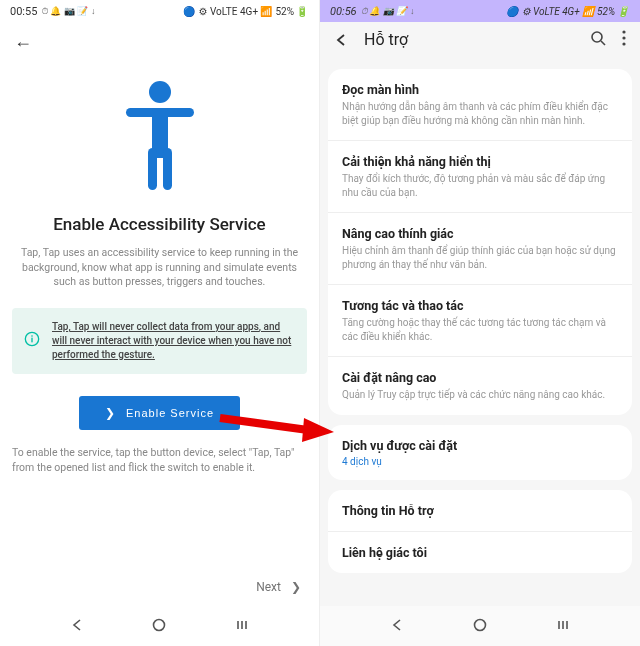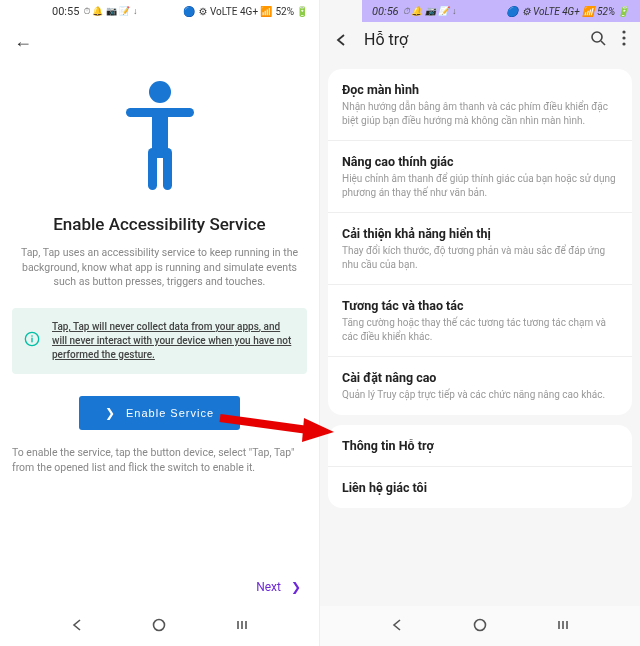--- a/index.html
+++ b/index.html
@@ -23,21 +23,20 @@
     
     .status-bar {
       height: 22px;
       display: flex;
       justify-content: space-between;
       align-items: center;
       padding: 0 10px;
       font-size: 11px;
       color: #333;
       background: #fff;
-      margin-left: 42px;
     }
     .phone-right .status-bar { background: #c4b5fd; font-style: italic; }
     .status-left { display: flex; align-items: center; gap: 4px; }
     .status-right { display: flex; align-items: center; gap: 2px; font-size: 10px; }
     .small-icon { font-size: 9px; color: #666; }
     
     .header-left {
       padding: 8px 14px;
       display: flex;
       align-items: center;
@@ -115,21 +114,21 @@
       padding: 0 12px 8px;
       line-height: 1.4;
     }
     
     .footer-nav {
       margin-top: auto;
       display: flex;
       justify-content: flex-end;
       align-items: center;
       padding: 12px 18px;
-      color: #6d28d9;
+      color: #737373;
       font-size: 12px;
     }
     .footer-next { display: flex; align-items: center; gap: 10px; }
     
     .nav-bar {
       height: 40px;
       display: flex;
       justify-content: space-around;
       align-items: center;
       padding: 0 36px;
@@ -297,34 +296,38 @@
         </svg>
     </span>
   </div>
 
   <div class="list-wrap">
     <div class="list-item">
       <div class="item-title">Đọc màn hình</div>
       <div class="item-desc">Nhận hướng dẫn bằng âm thanh và các phím điều khiển đặc biệt giúp bạn điều hướng mà không cần nhìn màn hình.</div>
     </div>
     <div class="list-item">
+      <div class="item-title">Cải thiện khả năng hiển thị</div>
+      <div class="item-desc">Thay đổi kích thước, độ tương phản và màu sắc để đáp ứng nhu cầu của bạn.</div>
+    </div>
+    <div class="list-item">
       <div class="item-title">Nâng cao thính giác</div>
       <div class="item-desc">Hiệu chỉnh âm thanh để giúp thính giác của bạn hoặc sử dụng phương án thay thế như văn bản.</div>
-    </div>
-    <div class="list-item">
-      <div class="item-title">Cải thiện khả năng hiển thị</div>
-      <div class="item-desc">Thay đổi kích thước, độ tương phản và màu sắc để đáp ứng nhu cầu của bạn.</div>
     </div>
     <div class="list-item">
       <div class="item-title">Tương tác và thao tác</div>
       <div class="item-desc">Tăng cường hoặc thay thế các tương tác tương tác chạm và các điều khiển khác.</div>
     </div>
     <div class="list-item group-end">
       <div class="item-title">Cài đặt nâng cao</div>
       <div class="item-desc">Quản lý Truy cập trực tiếp và các chức năng nâng cao khác.</div>
+    </div>
+    <div class="list-item group-end" style="border-radius:14px;">
+      <div class="item-title">Dịch vụ được cài đặt</div>
+      <div class="item-link">4 dịch vụ</div>
     </div>
     <div class="list-item no-desc" style="border-top-left-radius:14px;border-top-right-radius:14px;">
       <div class="item-title">Thông tin Hỗ trợ</div>
     </div>
     <div class="list-item no-desc group-end">
       <div class="item-title">Liên hệ giác tôi</div>
     </div>
   </div>
 
   <div class="nav-bar">

